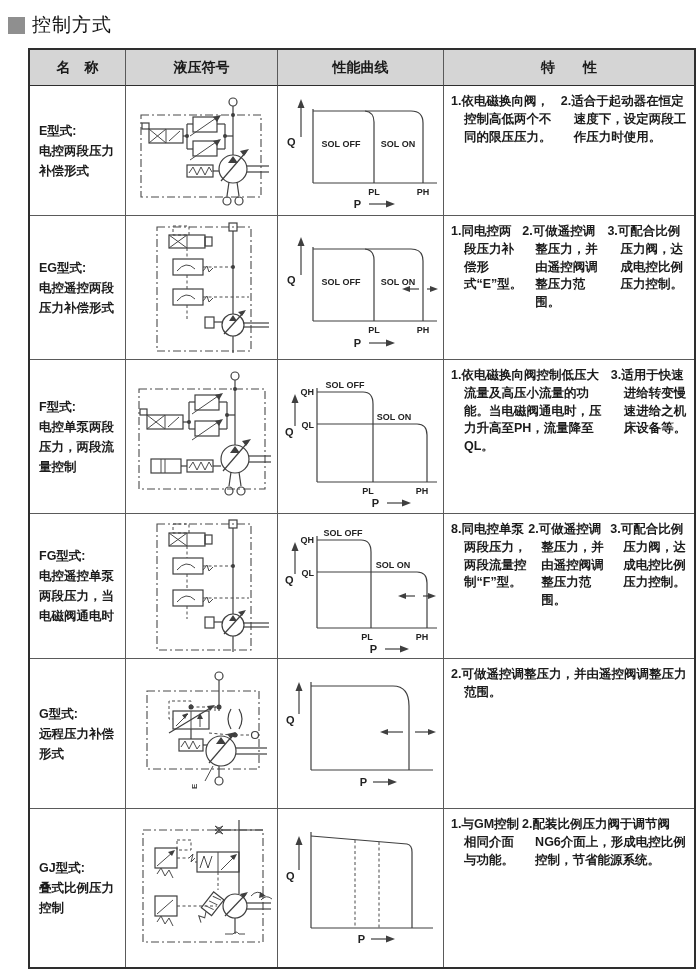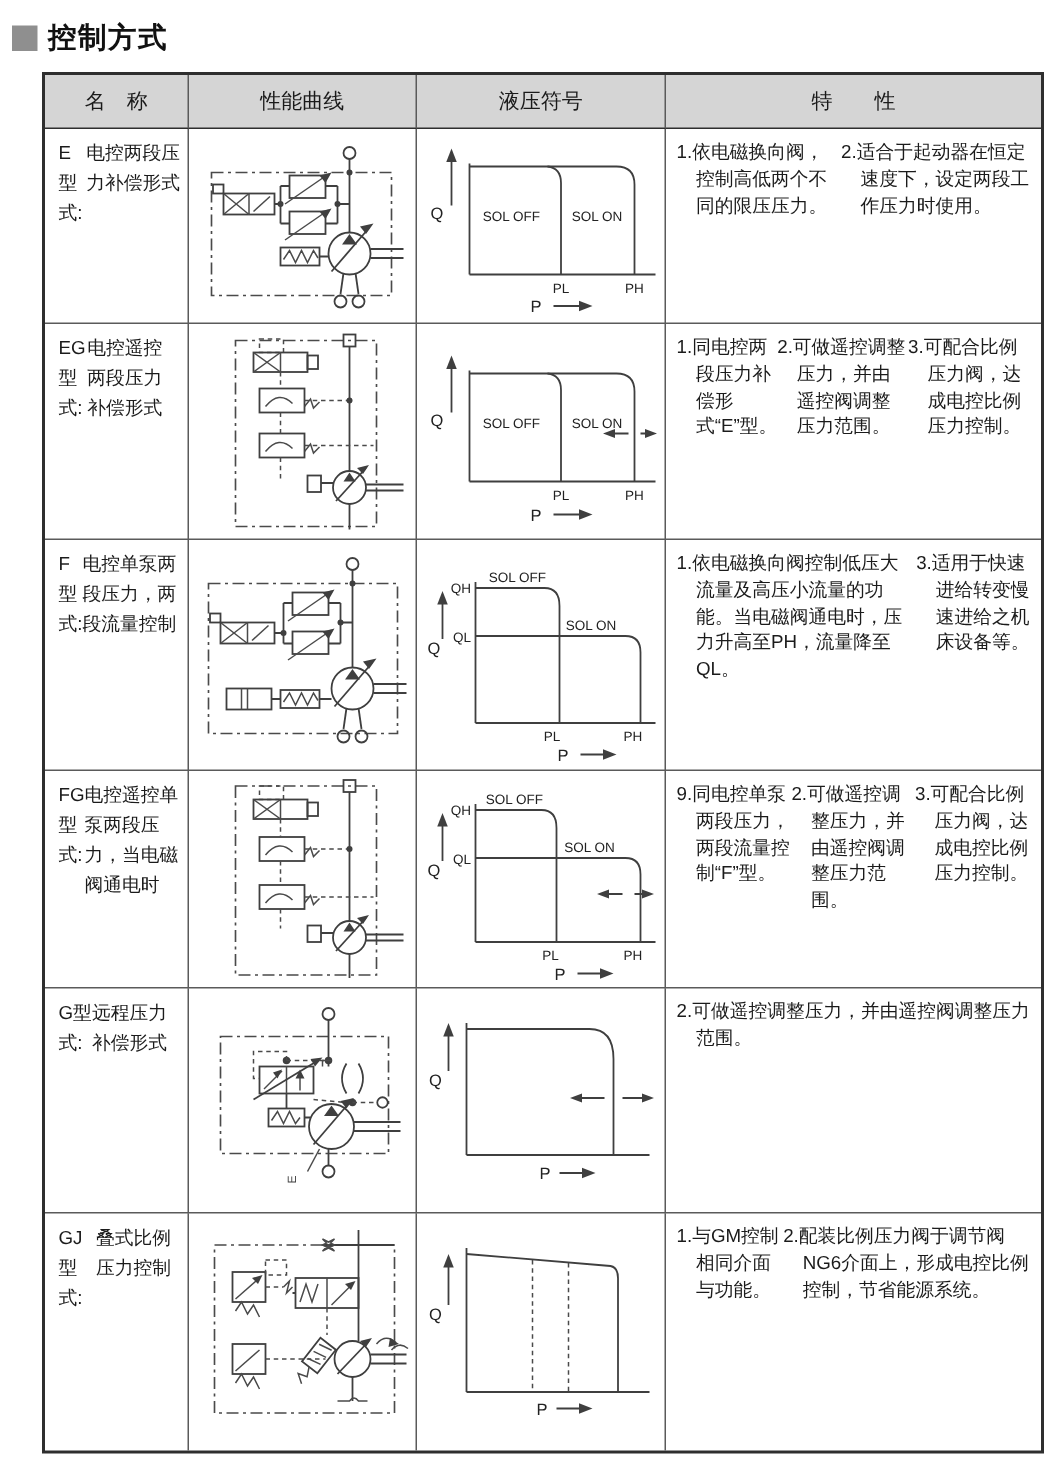--- a/index.html
+++ b/index.html
@@ -4,37 +4,38 @@
 <style>
   html,body{margin:0;padding:0;}
   body{
     width:700px;height:975px;background:#ffffff;position:relative;
     font-family:"Liberation Sans","DejaVu Sans",sans-serif;color:#1b1b1b;
     -webkit-font-smoothing:antialiased;
   }
   
   .pg-title{position:absolute;left:8px;top:12px;display:flex;align-items:center;gap:7px;}
   .title-sq{width:17px;height:17px;background:#8f8f8f;}
-  .title-txt{font-size:19px;font-weight:bold;letter-spacing:1px;color:#111;}
+  .title-txt{font-size:19px;font-weight:normal;letter-spacing:1px;color:#111;}
   
   .tbl{
     position:absolute;left:28px;top:48px;width:664px;height:917px;
     border:2px solid #2e2e2e;display:grid;
     grid-template-columns:96px 152px 166px auto;
     grid-template-rows:36px 130px 144px 154px 145px 150px auto;
     background:#fff;
+    font-weight:bold;
   }
   .cell{border-right:1px solid #5a5a5a;border-bottom:1px solid #5a5a5a;box-sizing:border-box;overflow:hidden;}
   .cell.last-col{border-right:none;}
   .cell.last-row{border-bottom:none;}
   .hcell{
     background:#d5d5d5;display:flex;align-items:center;justify-content:center;
     font-size:14px;color:#1a1a1a;border-bottom:1px solid #2e2e2e;
   }
-  .name-cell{display:flex;flex-direction:row;justify-content:center;padding:6px 5px 6px 9px;font-size:12.5px;line-height:1.6;}
+  .name-cell{display:flex;flex-direction:column;justify-content:center;padding:6px 5px 6px 9px;font-size:12.5px;line-height:1.6;}
   .sym-cell,.crv-cell{display:flex;align-items:center;justify-content:center;}
   .feat-cell{display:flex;flex-direction:row;justify-content:center;padding:6px 5px 6px 7px;font-size:12.5px;line-height:1.42;}
   .feat{padding-left:13px;text-indent:-13px;margin:1px 0;}
   svg{display:block;}
   .ln{stroke:#3f3f3f;stroke-width:1.2;fill:none;}
   .lnthin{stroke:#4a4a4a;stroke-width:1;fill:none;}
   .dd{stroke:#4a4a4a;stroke-width:1.1;fill:none;stroke-dasharray:8 3 2 3;}
   .dsh{stroke:#4a4a4a;stroke-width:1;fill:none;stroke-dasharray:3 2.5;}
   .fl{fill:#3f3f3f;stroke:none;}
   .crv-txt{font-size:9px;fill:#222;}
@@ -44,22 +45,22 @@
 <body>
 
 <div class="pg-title">
   <span class="title-sq"></span>
   <span class="title-txt">控制方式</span>
 </div>
 
 <div class="tbl">
 
   <div class="cell hcell">名　称</div>
+  <div class="cell hcell">液压符号</div>
   <div class="cell hcell">性能曲线</div>
-  <div class="cell hcell">液压符号</div>
   <div class="cell hcell last-col">特　　性</div>
 
   <div class="cell name-cell">
     <div>E型式:</div>
     <div>电控两段压力补偿形式</div>
   </div>
   <div class="cell sym-cell">
     <svg width="146" height="124" viewBox="0 0 146 124">
       <rect class="dd" x="12" y="26" width="120" height="82"></rect>
       <circle class="ln" cx="104" cy="13" r="4"></circle>
@@ -337,21 +338,21 @@
       <line class="ln" x1="142" y1="80" x2="150" y2="80"></line>
       <polygon class="fl" points="155,80 147,77 147,83"></polygon>
       <text class="crv-txt" x="86" y="124" text-anchor="middle">PL</text>
       <text class="crv-txt" x="141" y="124" text-anchor="middle">PH</text>
       <text class="crv-q" x="96" y="137" text-anchor="end">P</text>
       <line class="ln" x1="104" y1="133" x2="122" y2="133"></line>
       <polygon class="fl" points="128,133 119,129.5 119,136.5"></polygon>
     </svg>
   </div>
   <div class="cell feat-cell last-col">
-    <div class="feat">9.同电控单泵两段压力，两段流量控制“F”型。</div>
+    <div class="feat">8.同电控单泵两段压力，两段流量控制“F”型。</div>
     <div class="feat">2.可做遥控调整压力，并由遥控阀调整压力范围。</div>
     <div class="feat">3.可配合比例压力阀，达成电控比例压力控制。</div>
   </div>
 
   <div class="cell name-cell">
     <div>G型式:</div>
     <div>远程压力补偿形式</div>
   </div>
   <div class="cell sym-cell">
     <svg width="146" height="142" viewBox="0 0 146 142">

